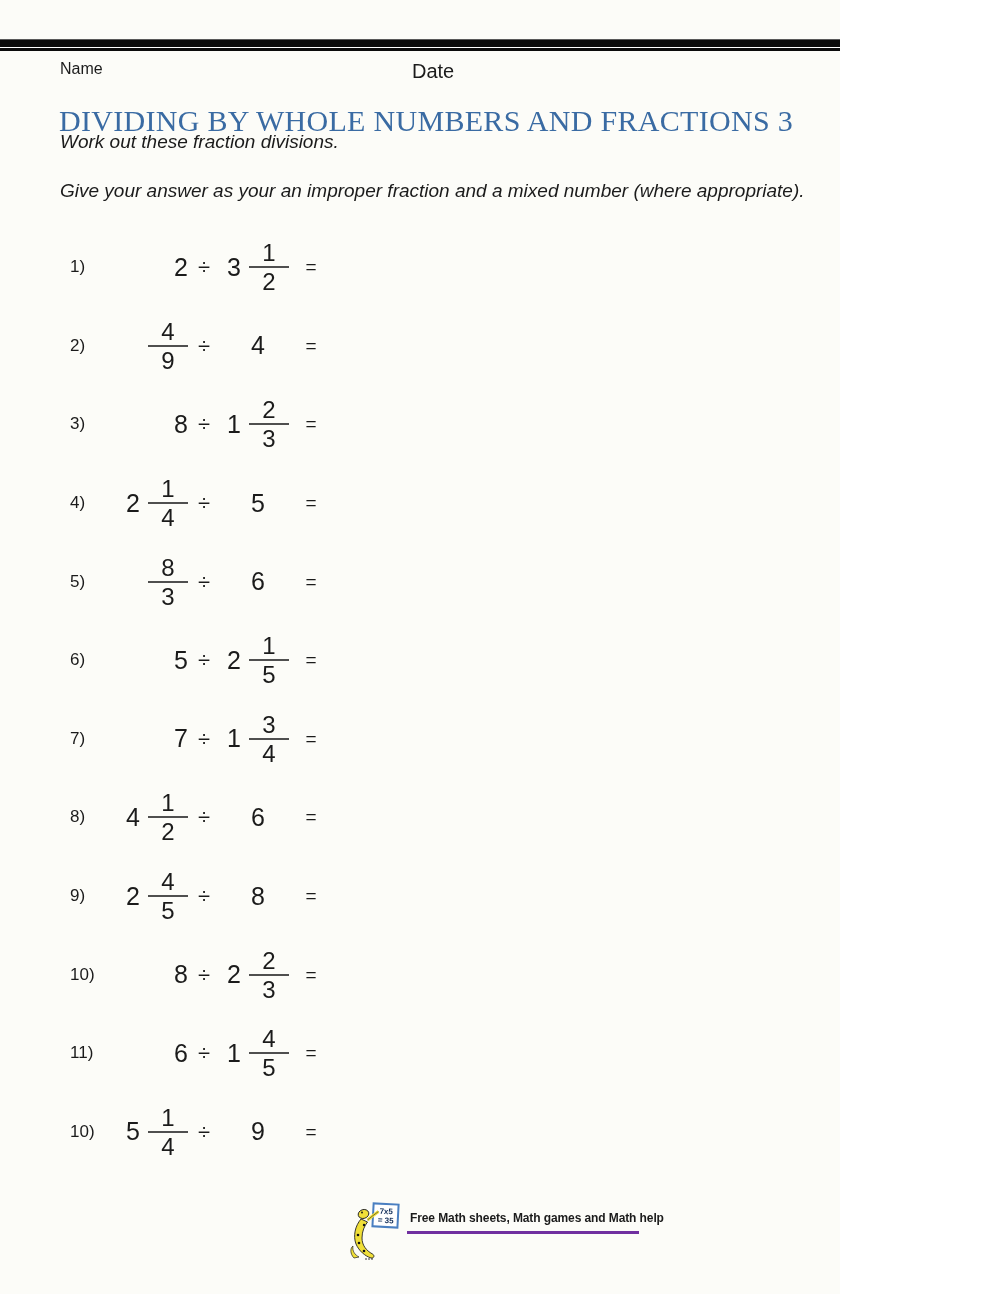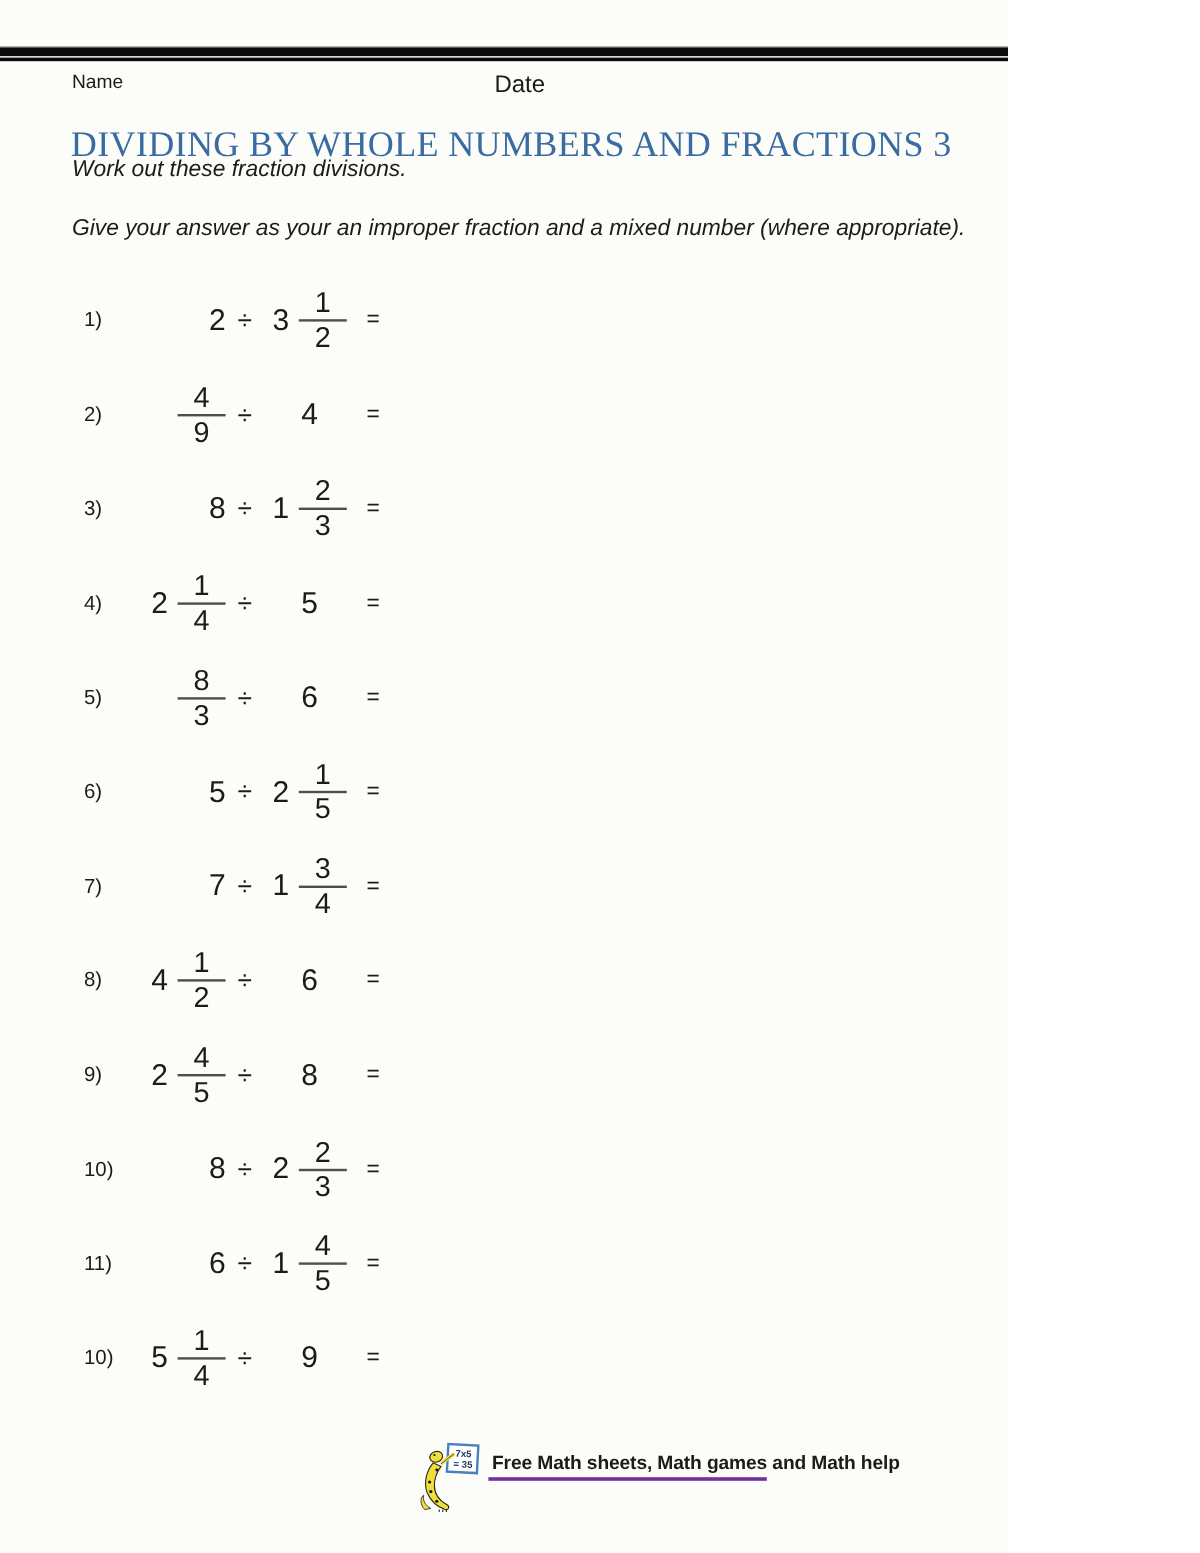--- a/index.html
+++ b/index.html
@@ -43,21 +43,21 @@
   .eqsign{width:30px;text-align:center;font-size:19px;flex:none;}
   .whole{font-size:25px;}
   .operand .whole + .frac{margin-left:8px;}
   .frac{display:flex;flex-direction:column;align-items:center;width:40px;}
   .fnum,.fden{font-size:24px;line-height:25px;}
   .fbar{width:40px;height:2px;background:#4f4f4f;margin:1px 0;}
 
   
   .footer-icon{position:absolute;left:350px;top:1202px;width:52px;height:58px;}
   .footer-icon svg{width:100%;height:100%;display:block;}
-  .tagline{position:absolute;left:410px;top:1211px;font-size:16px;font-weight:bold;letter-spacing:-0.1px;white-space:nowrap;}
+  .tagline{position:absolute;left:410px;top:1211px;font-size:12px;font-weight:bold;letter-spacing:-0.1px;white-space:nowrap;}
   .purple-rule{position:absolute;left:407px;top:1231px;width:232px;height:3px;background:#7030a0;}
   .wordmark{
     position:absolute;left:372px;top:1231px;margin:0;
     font-family:"DejaVu Sans",sans-serif;font-weight:bold;font-size:23px;
     color:#ffffff;letter-spacing:0.5px;white-space:nowrap;
     -webkit-text-stroke:1.2px #1c1c1c;
     text-shadow:1px 1px 0 #1c1c1c,-1px -1px 0 #1c1c1c,1px -1px 0 #1c1c1c,-1px 1px 0 #1c1c1c;
   }
   .wordmark::first-letter{font-size:32px;}
   .corner-lizard{position:absolute;left:850px;top:1182px;width:105px;height:65px;}

